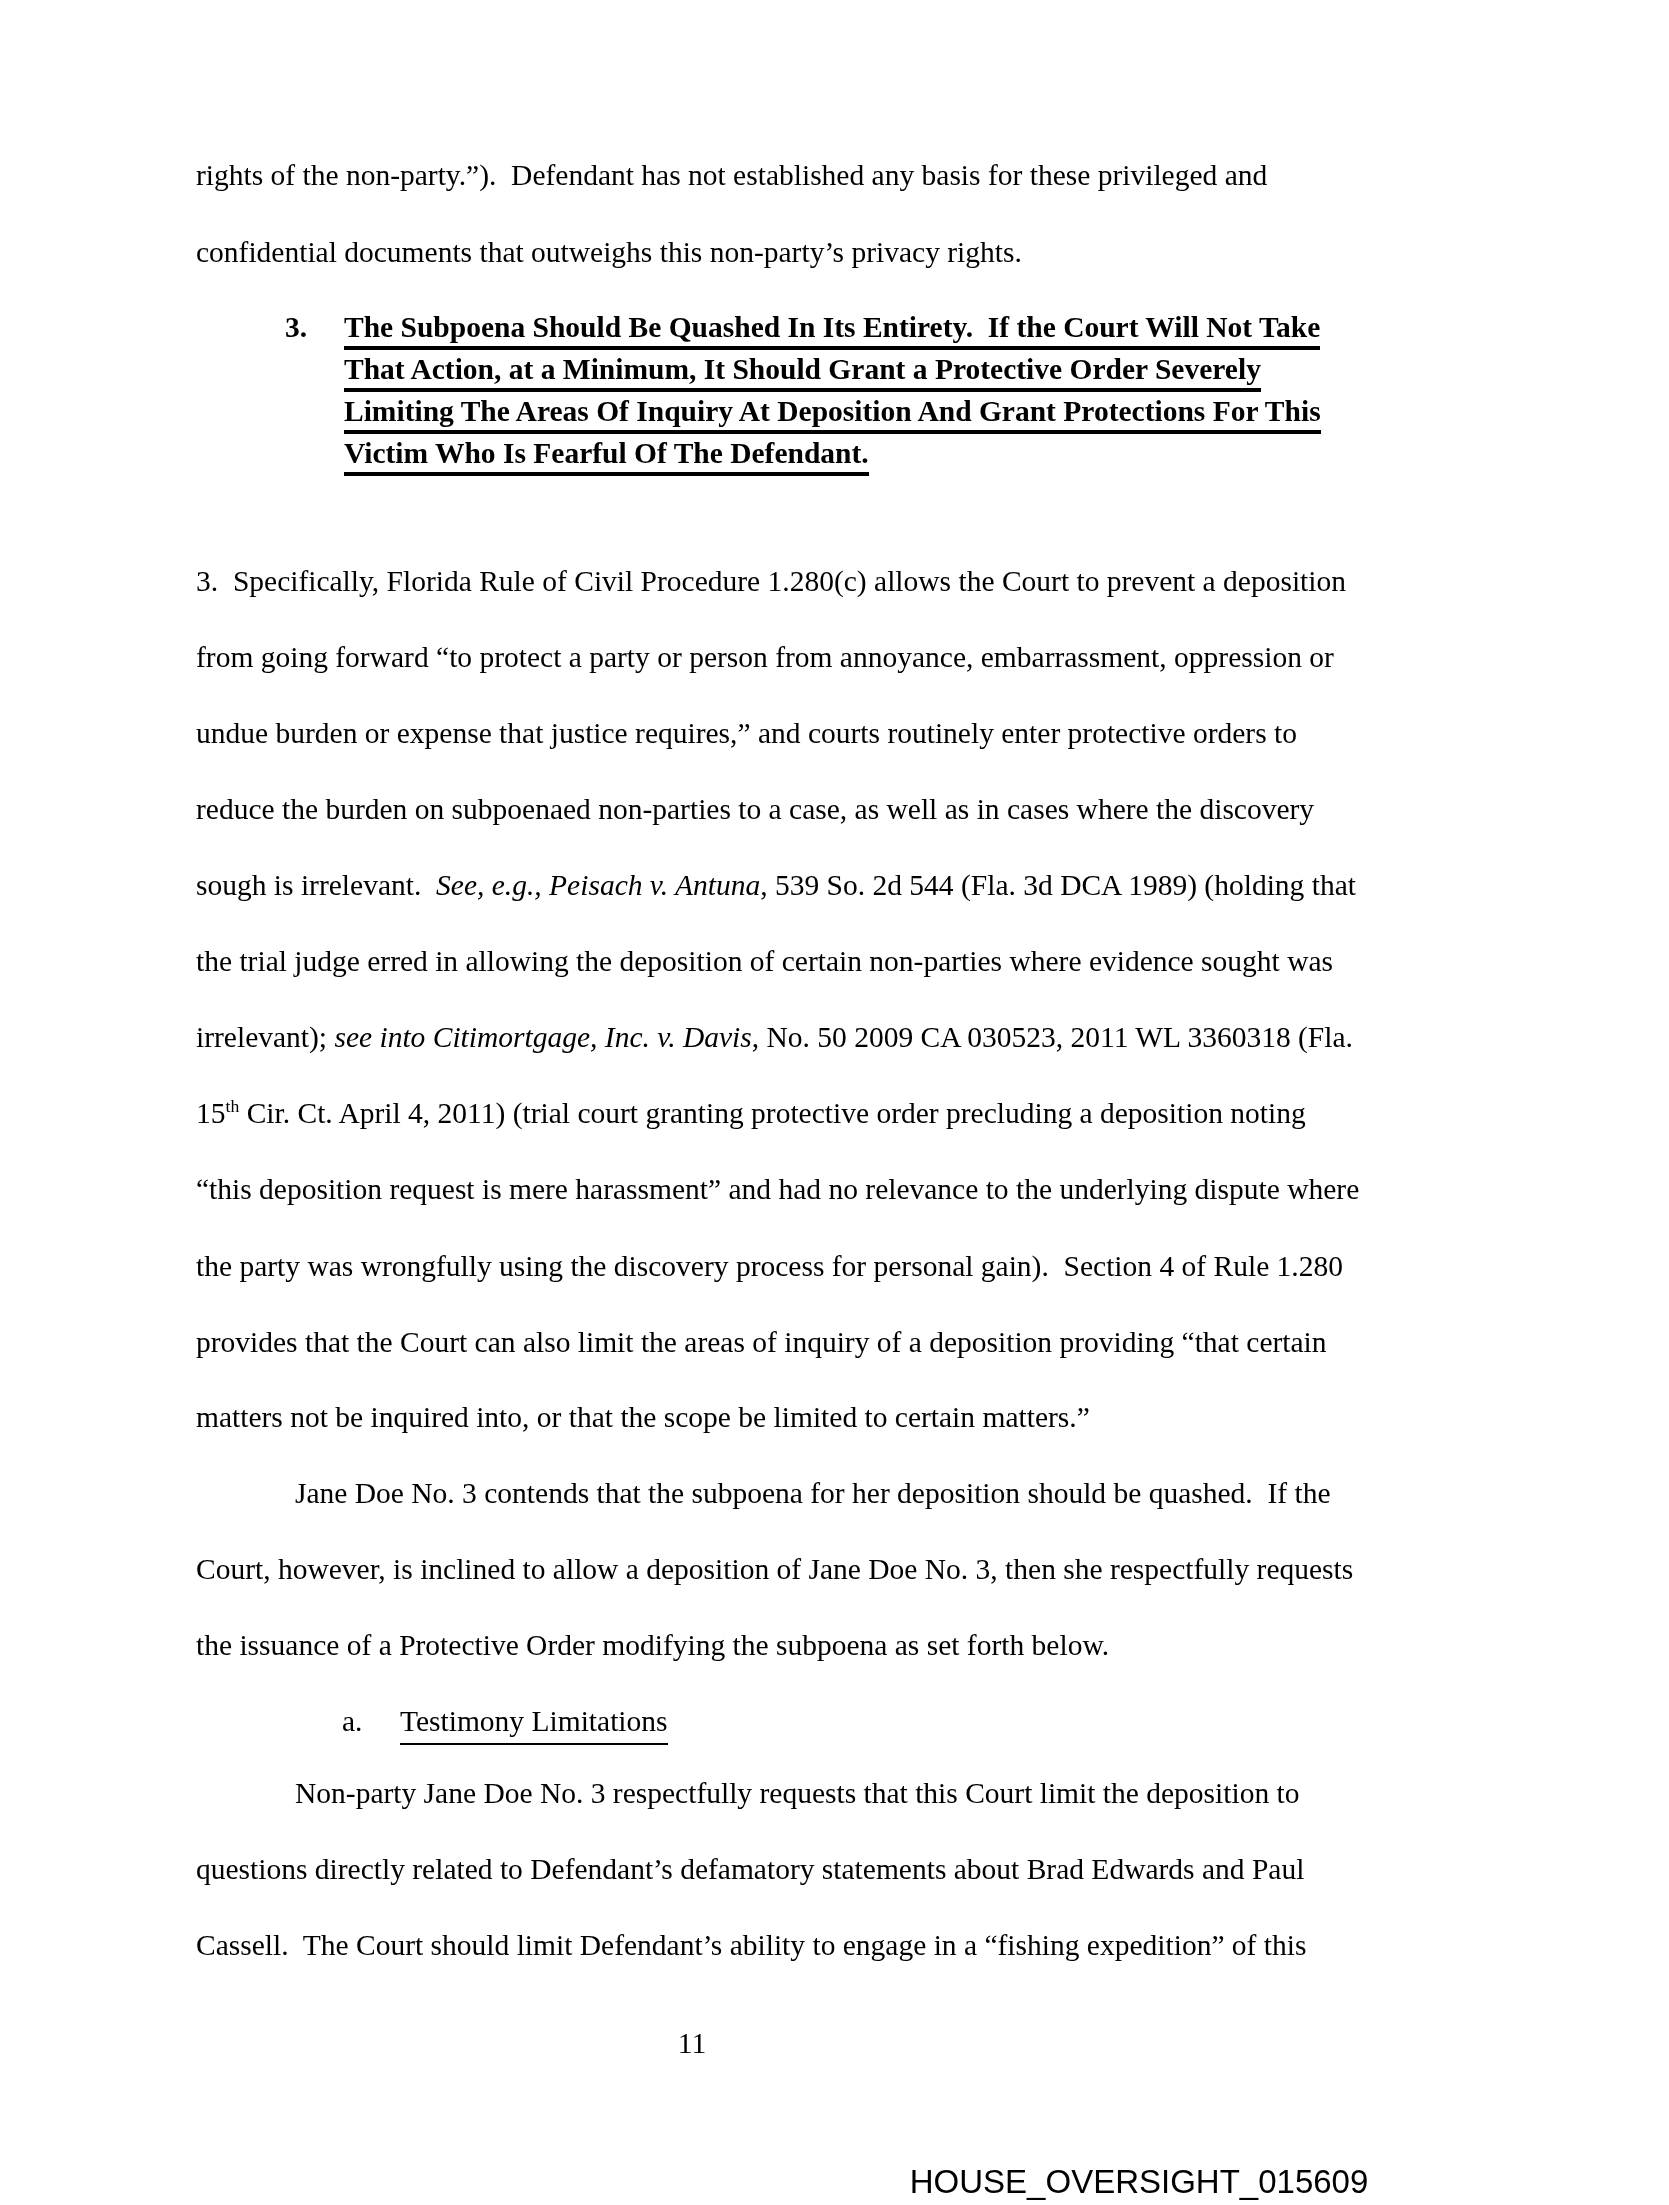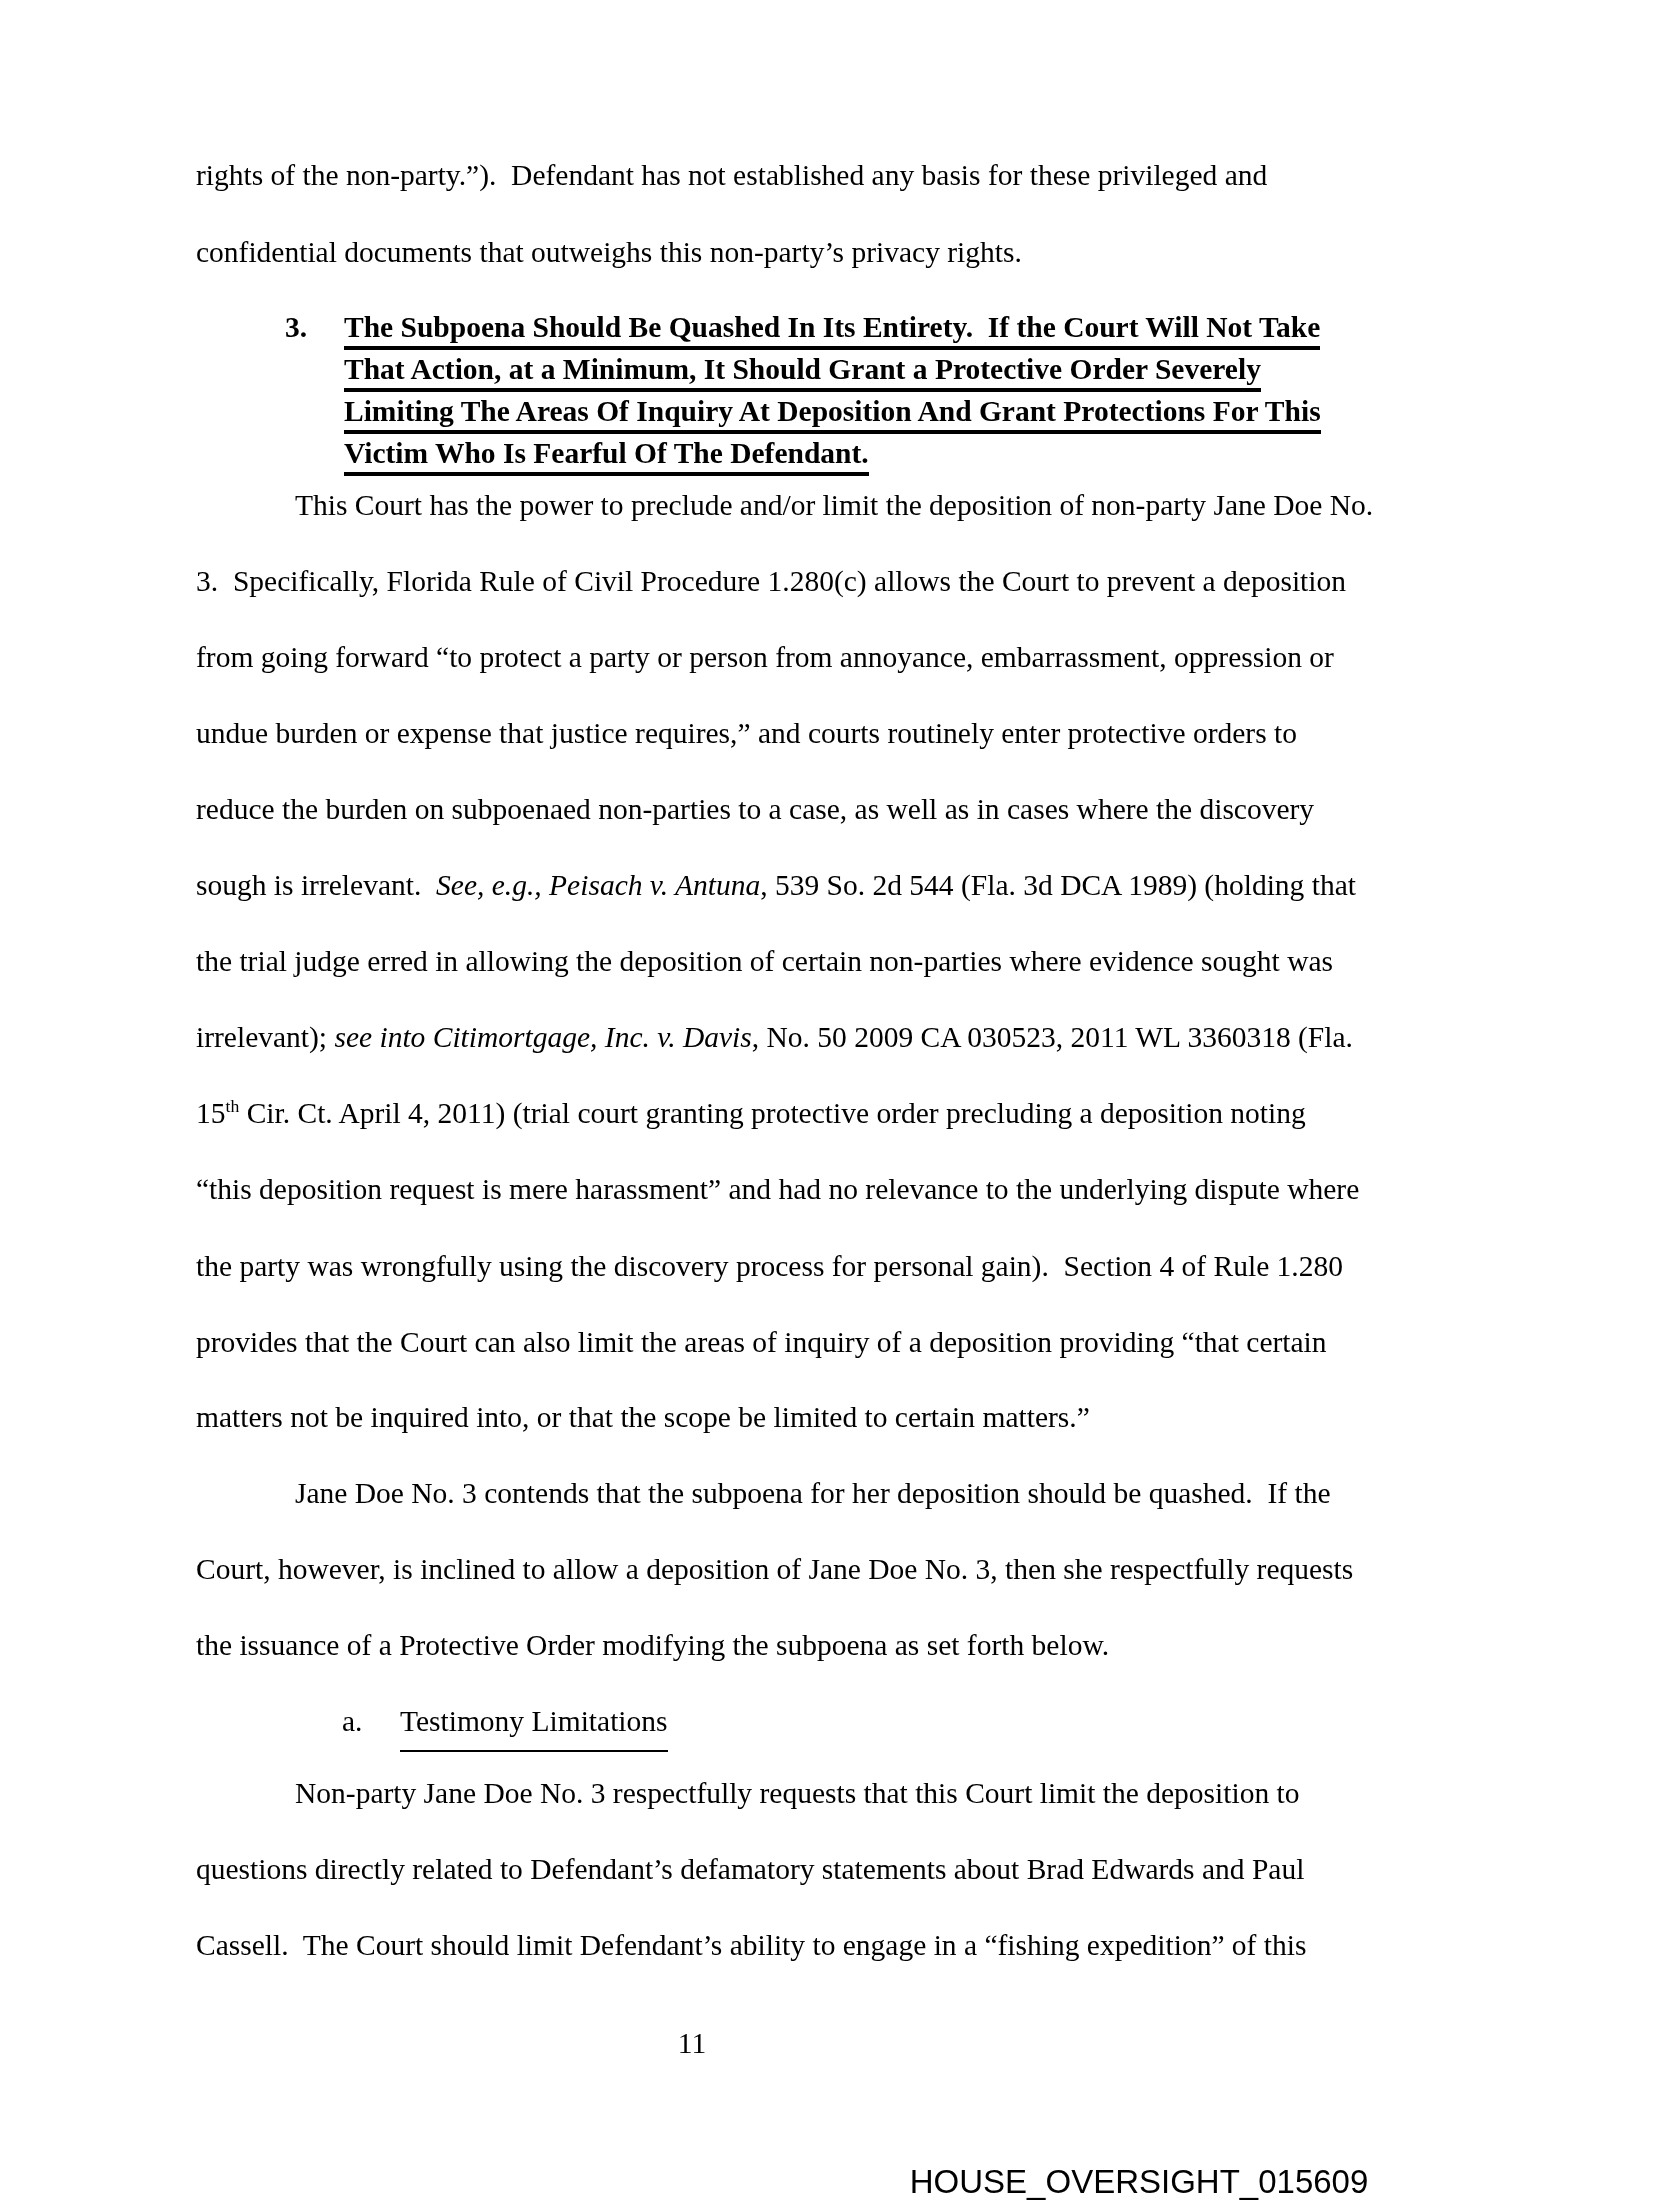--- a/index.html
+++ b/index.html
@@ -20,21 +20,21 @@
     color: #000000;
   }
   .m    { left: 196px; }
   .ind  { left: 295px; }
   .hline { left: 285px; font-weight: bold; }
   .hcont { left: 344px; font-weight: bold; }
   .hnum  { display: inline-block; width: 59px; }
   .hu    { display: inline-block; border-bottom: 4.6px solid #000; padding-bottom: 0; }
   .sub   { left: 342px; }
   .anum  { display: inline-block; width: 58px; }
-  .su    { display: inline-block; border-bottom: 2.6px solid #000; padding-bottom: 10px; }
+  .su    { display: inline-block; border-bottom: 2.6px solid #000; padding-bottom: 3px; }
   .it    { font-style: italic; }
   .sup   { font-size: 17.7px; vertical-align: super; line-height: 0; }
   .pagenum { left: 0; right: 0; text-align: center; }
   .bates {
     position: absolute;
     right: 15.7px;
     top: 2163px;
     font-family: "Liberation Sans", "DejaVu Sans", sans-serif;
     font-size: 33px;
     color: #000000;
@@ -47,21 +47,20 @@
 <div class="page">
 
   <div class="line m" style="top:157px">rights of the non-party.”).  Defendant has not established any basis for these privileged and</div>
   <div class="line m" style="top:234px">confidential documents that outweighs this non-party’s privacy rights.</div>
 
   <div class="line hline" style="top:309px"><span class="hnum">3.</span><span class="hu">The Subpoena Should Be Quashed In Its Entirety.  If the Court Will Not Take</span></div>
   <div class="line hcont" style="top:351px"><span class="hu">That Action, at a Minimum, It Should Grant a Protective Order Severely</span></div>
   <div class="line hcont" style="top:393px"><span class="hu">Limiting The Areas Of Inquiry At Deposition And Grant Protections For This</span></div>
   <div class="line hcont" style="top:435px"><span class="hu">Victim Who Is Fearful Of The Defendant.</span></div>
 
-  <div class="line ind" style="top:487px">This Court has the power to preclude and/or limit the deposition of non-party Jane Doe No.</div>
   <div class="line m" style="top:563px">3.  Specifically, Florida Rule of Civil Procedure 1.280(c) allows the Court to prevent a deposition</div>
   <div class="line m" style="top:639px">from going forward “to protect a party or person from annoyance, embarrassment, oppression or</div>
   <div class="line m" style="top:715px">undue burden or expense that justice requires,” and courts routinely enter protective orders to</div>
   <div class="line m" style="top:791px">reduce the burden on subpoenaed non-parties to a case, as well as in cases where the discovery</div>
   <div class="line m" style="top:867px"><span>sough is irrelevant.  </span><span class="it">See, e.g., Peisach v. Antuna</span><span>, 539 So. 2d 544 (Fla. 3d DCA 1989) (holding that</span></div>
   <div class="line m" style="top:943px">the trial judge erred in allowing the deposition of certain non-parties where evidence sought was</div>
   <div class="line m" style="top:1019px"><span>irrelevant); </span><span class="it">see into Citimortgage, Inc. v. Davis</span><span>, No. 50 2009 CA 030523, 2011 WL 3360318 (Fla.</span></div>
   <div class="line m" style="top:1095px"><span>15</span><span class="sup">th</span><span> Cir. Ct. April 4, 2011) (trial court granting protective order precluding a deposition noting</span></div>
   <div class="line m" style="top:1171px">“this deposition request is mere harassment” and had no relevance to the underlying dispute where</div>
   <div class="line m" style="top:1248px">the party was wrongfully using the discovery process for personal gain).  Section 4 of Rule 1.280</div>

